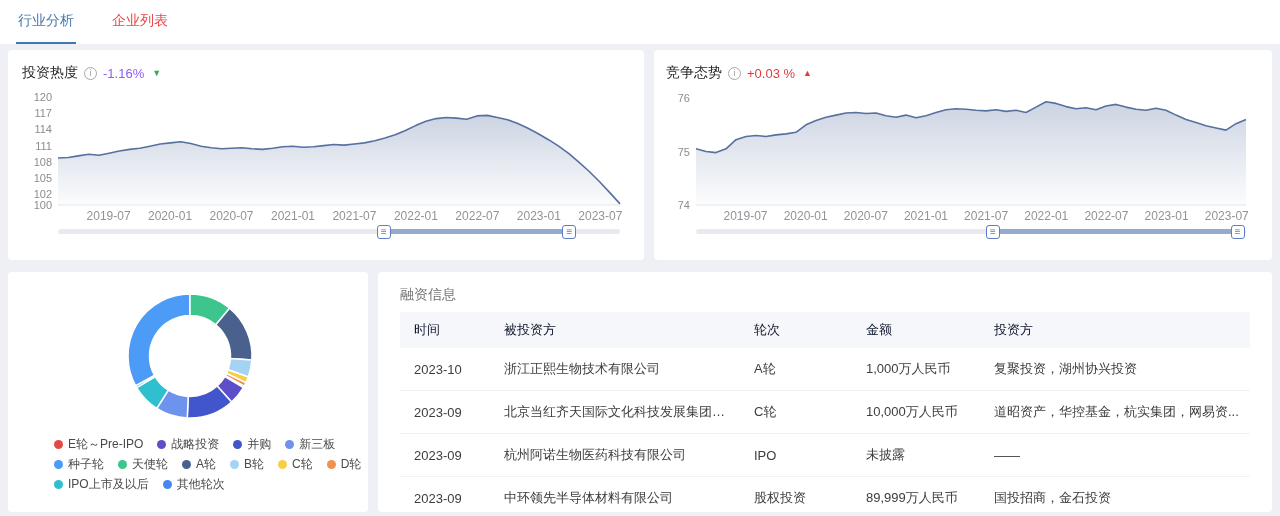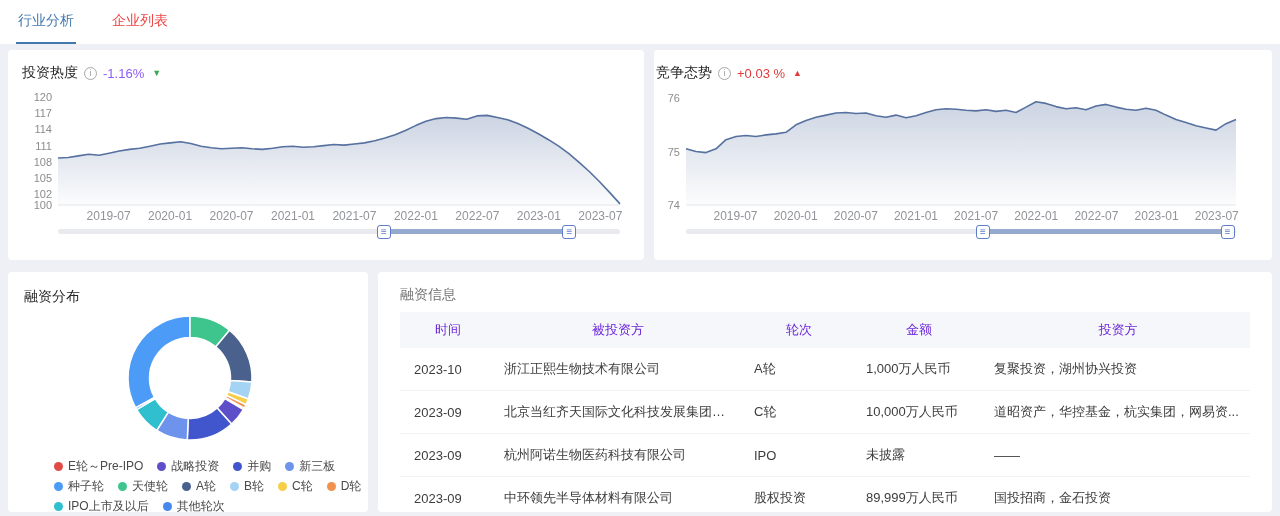--- a/index.html
+++ b/index.html
@@ -7,21 +7,21 @@
     font-family:"Liberation Sans", sans-serif; background:#eef0f6; }
   .tabbar { height:44px; background:#fff; display:flex; align-items:stretch;
     padding-left:16px; gap:34px; }
   .tab { display:flex; align-items:center; font-size:14px; color:#ef4444;
     cursor:pointer; border-bottom:2px solid transparent; padding:0 2px; }
   .tab.active { color:#4478ad; border-bottom-color:#4478ad; }
   .board { padding:6px 8px 8px 8px; display:flex; flex-direction:column; gap:12px; }
   .row { display:flex; gap:10px; }
   .card { background:#fff; border-radius:4px; }
   .card-heat { width:636px; height:210px; padding:12px 14px 6px 14px; }
-  .card-comp { width:630px; height:210px; padding:12px 14px 6px 2px; }
+  .card-comp { width:630px; height:210px; padding:12px 14px 6px 12px; }
   .card-dist { width:360px; height:240px; padding:14px 16px 8px 16px; }
   .card-info { width:894px; height:240px; padding:14px 22px 8px 22px; }
   .card-title-row { display:flex; align-items:center; gap:6px; height:22px; }
   .card-title { font-size:14px; color:#262626; }
   .info-icon { width:13px; height:13px; border:1px solid #a8a8a8; border-radius:50%;
     color:#999; font-size:9px; line-height:11px; text-align:center; font-style:normal;
     display:inline-block; cursor:pointer; }
   .delta { font-size:13px; }
   .delta.down { color:#8b5cf6; }
   .delta.up { color:#e03b3b; }
@@ -38,22 +38,22 @@
     border:1px solid #5f7ec7; border-radius:3px; transform:translateX(-50%);
     color:#5f7ec7; font-size:10px; line-height:12px; text-align:center; cursor:ew-resize; }
   
   .legend { margin-top:2px; padding-left:30px; }
   .legend-row { display:flex; gap:14px; align-items:center; height:20px; }
   .legend-item { display:flex; align-items:center; gap:5px; font-size:12px;
     color:#4a4a4a; cursor:pointer; white-space:nowrap; }
   .legend-dot { width:9px; height:9px; border-radius:50%; display:inline-block; }
   
   .fin-table { width:100%; border-collapse:collapse; margin-top:8px; table-layout:fixed; }
-  .fin-table th { background:#f6f7fb; color:#6d28d9; font-weight:normal; font-size:13px;
-    text-align:center; padding:9px 8px 9px 14px; }
+  .fin-table th { background:#f6f7fb; color:#0f172a; font-weight:normal; font-size:13px;
+    text-align:left; padding:9px 8px 9px 14px; }
   .fin-table td { font-size:13px; color:#3d3d3d; padding:12px 8px 12px 14px;
     border-bottom:1px solid #f1f2f5; white-space:nowrap; overflow:hidden;
     text-overflow:ellipsis; }
   .fin-table col.c0{width:90px} .fin-table col.c1{width:250px}
   .fin-table col.c2{width:112px} .fin-table col.c3{width:128px}
   .fin-title { font-size:14px; color:#737373; }
 </style>
 </head>
 <body>
 
@@ -145,23 +145,20 @@
           <div class="dz-track"></div>
           <div class="dz-sel" style="left:54%;width:44.5%"></div>
           <div class="dz-handle" style="left:54%">≡</div>
           <div class="dz-handle" style="left:98.5%">≡</div>
         </div>
     </div>
   </div>
 
   <div class="row">
     <div class="card card-dist">
-      <div class="card-title-row">
-        <span class="card-title">融资分布</span>
-      </div>
       <div><svg width="328" height="142" viewBox="0 0 328 142">
             <path d="M111.66898583728047 99.86872779430637 A62 62 0 0 1 166 8 L166 29.5 A40.5 40.5 0 0 0 130.50957945822353 89.51102380111948 Z" fill="#4C9BF7" stroke="#fff" stroke-width="1.5"></path>
             <path d="M166 8 A62 62 0 0 1 205.52028736441878 22.22817894790108 L191.81567158482193 38.79421366758054 A40.5 40.5 0 0 0 166 29.5 Z" fill="#3EC58E" stroke="#fff" stroke-width="1.5"></path>
             <path d="M205.52028736441878 22.22817894790108 A62 62 0 0 1 227.87765716255285 73.89301221081745 L206.420082501345 72.5430160409372 A40.5 40.5 0 0 0 191.81567158482193 38.79421366758054 Z" fill="#49618C" stroke="#fff" stroke-width="1.5"></path>
             <path d="M227.87765716255285 73.89301221081745 A62 62 0 0 1 224.33460767516198 91.00175105520809 L204.10567114264612 83.71888576993432 A40.5 40.5 0 0 0 206.420082501345 72.5430160409372 Z" fill="#A5D3F4" stroke="#fff" stroke-width="1.5"></path>
             <path d="M224.33460767516198 91.00175105520809 A62 62 0 0 1 221.93230548082857 96.75027483221947 L202.53642535441222 87.47396985007886 A40.5 40.5 0 0 0 204.10567114264612 83.71888576993432 Z" fill="#F7CE49" stroke="#fff" stroke-width="1.5"></path>
             <path d="M221.93230548082857 96.75027483221947 A62 62 0 0 1 220.14227219821504 100.2095077949706 L201.36712941980176 89.73363009187597 A40.5 40.5 0 0 0 202.53642535441222 87.47396985007886 Z" fill="#F0924D" stroke="#fff" stroke-width="1.5"></path>
             <path d="M220.14227219821504 100.2095077949706 A62 62 0 0 1 219.3660056742445 101.56056777652304 L200.8600520936597 90.61617733789005 A40.5 40.5 0 0 0 201.36712941980176 89.73363009187597 Z" fill="#E14B45" stroke="#fff" stroke-width="1.5"></path>
             <path d="M219.3660056742445 101.56056777652304 A62 62 0 0 1 207.58250574527668 115.9879899098018 L193.16276584973718 100.04054179591893 A40.5 40.5 0 0 0 200.8600520936597 90.61617733789005 Z" fill="#5D4FC9" stroke="#fff" stroke-width="1.5"></path>
             <path d="M207.58250574527668 115.9879899098018 A62 62 0 0 1 163.2739766642924 131.94004195004374 L164.2192912081265 110.46083385446406 A40.5 40.5 0 0 0 193.16276584973718 100.04054179591893 Z" fill="#4156CC" stroke="#fff" stroke-width="1.5"></path>

